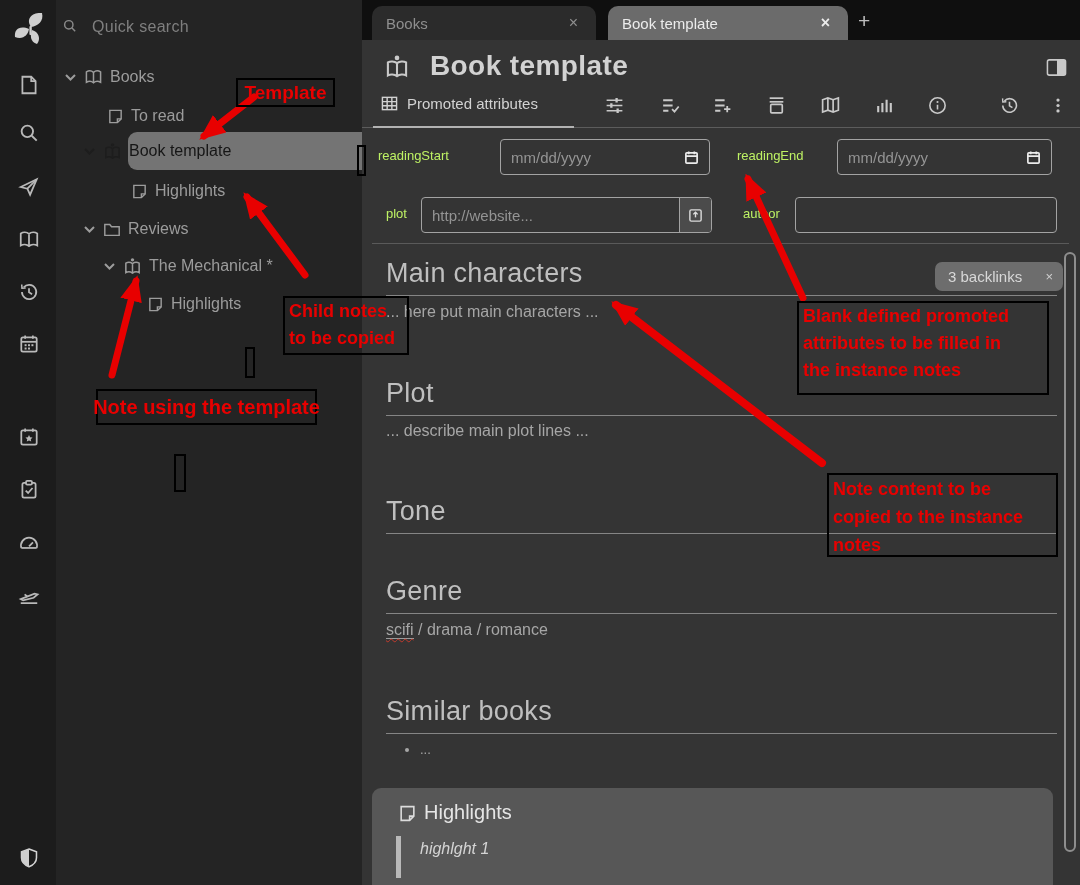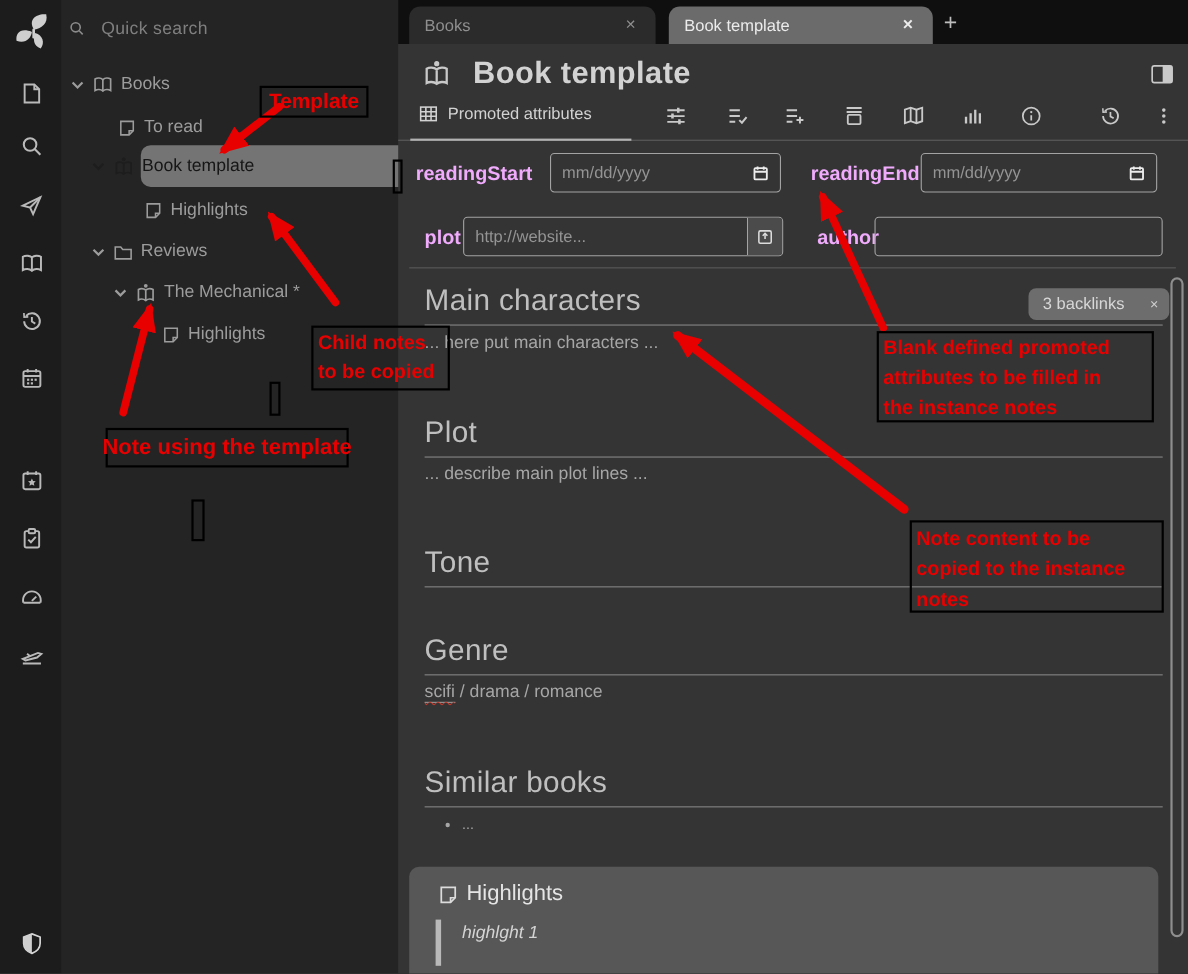--- a/index.html
+++ b/index.html
@@ -34,21 +34,21 @@
   .tab-new { position:absolute; top:9px; left:496px; color:#bdbdbd; font-size:21px; cursor:pointer; }
 
   
   #content { left:362px; top:40px; width:718px; height:845px; background:#343434; }
   #note-title { position:absolute; left:68px; top:10px; font-size:28px; color:#d2d2d2; letter-spacing:.4px; }
   .ribbon-tab { position:absolute; left:19px; top:55px; display:flex; align-items:center; gap:9px; color:#d2d2d2; font-size:15px; cursor:pointer; }
   .ribbon-ic { position:absolute; top:55px; width:21px; height:21px; color:#c9c9c9; cursor:pointer; }
   .ribbon-base { position:absolute; left:0; top:87px; width:718px; height:1px; background:#5c5c5c; }
   .ribbon-active-line { position:absolute; left:11px; top:86px; width:201px; height:2px; background:#b2b2b2; }
 
-  .attr-label { position:absolute; color:#f0abfc; font-size:18px;font-weight:bold; }
+  .attr-label { position:absolute; color:#bef264; font-size:13px; }
   .field { position:absolute; height:36px; border:1px solid #a3a3a3; border-radius:4px; background:transparent; display:flex; align-items:center; }
   .field input { flex:1; min-width:0; background:transparent; border:none; outline:none; color:#c9c9c9; font-size:15px; padding:0 10px; font-family:"Liberation Sans",sans-serif; }
   .field input::placeholder { color:#949494; }
   .field .cal { margin-right:10px; color:#ececec; }
   .field .url-btn { width:32px; height:34px; background:#4b4b4b; border-left:1px solid #a3a3a3; border-radius:0 3px 3px 0; display:flex; align-items:center; justify-content:center; color:#dcdcdc; cursor:pointer; }
   .attr-divider { position:absolute; left:10px; top:203px; width:697px; height:1px; background:#5a5a5a; }
 
   .sec-h { position:absolute; left:24px; width:671px; font-size:27px; font-weight:400; color:#bfbfbf; letter-spacing:.3px; padding-bottom:6px; border-bottom:1px solid #858585; }
   .sec-p { position:absolute; left:24px; font-size:16px; color:#a6a6a6; }
   .misspelled { border-bottom:1px solid #9a9a9a; text-decoration:underline wavy #c0392b 1px; text-underline-offset:3px; }
@@ -387,21 +387,21 @@
 
 <div class="ann-box" style="left:283px;top:296px;width:126px;height:59px;font-size:18px;line-height:27px">
   <div class="ann-line">Child notes</div>
   <div class="ann-line">to be copied</div>
 </div>
 
 <div class="ann-box" style="left:96px;top:389px;width:221px;height:36px;font-size:20px;display:flex;align-items:center;justify-content:center">
   <span class="ann-line">Note using the template</span>
 </div>
 
-<div class="ann-box" style="left:797px;top:301px;width:252px;height:83px;font-size:18px;line-height:27px">
+<div class="ann-box" style="left:797px;top:301px;width:252px;height:94px;font-size:18px;line-height:27px">
   <div class="ann-line">Blank defined promoted</div>
   <div class="ann-line">attributes to be filled in</div>
   <div class="ann-line">the instance notes</div>
 </div>
 
 <div class="ann-box" style="left:827px;top:473px;width:231px;height:84px;font-size:18px;line-height:28px">
   <div class="ann-line">Note content to be</div>
   <div class="ann-line">copied to the instance</div>
   <div class="ann-line">notes</div>
 </div>

